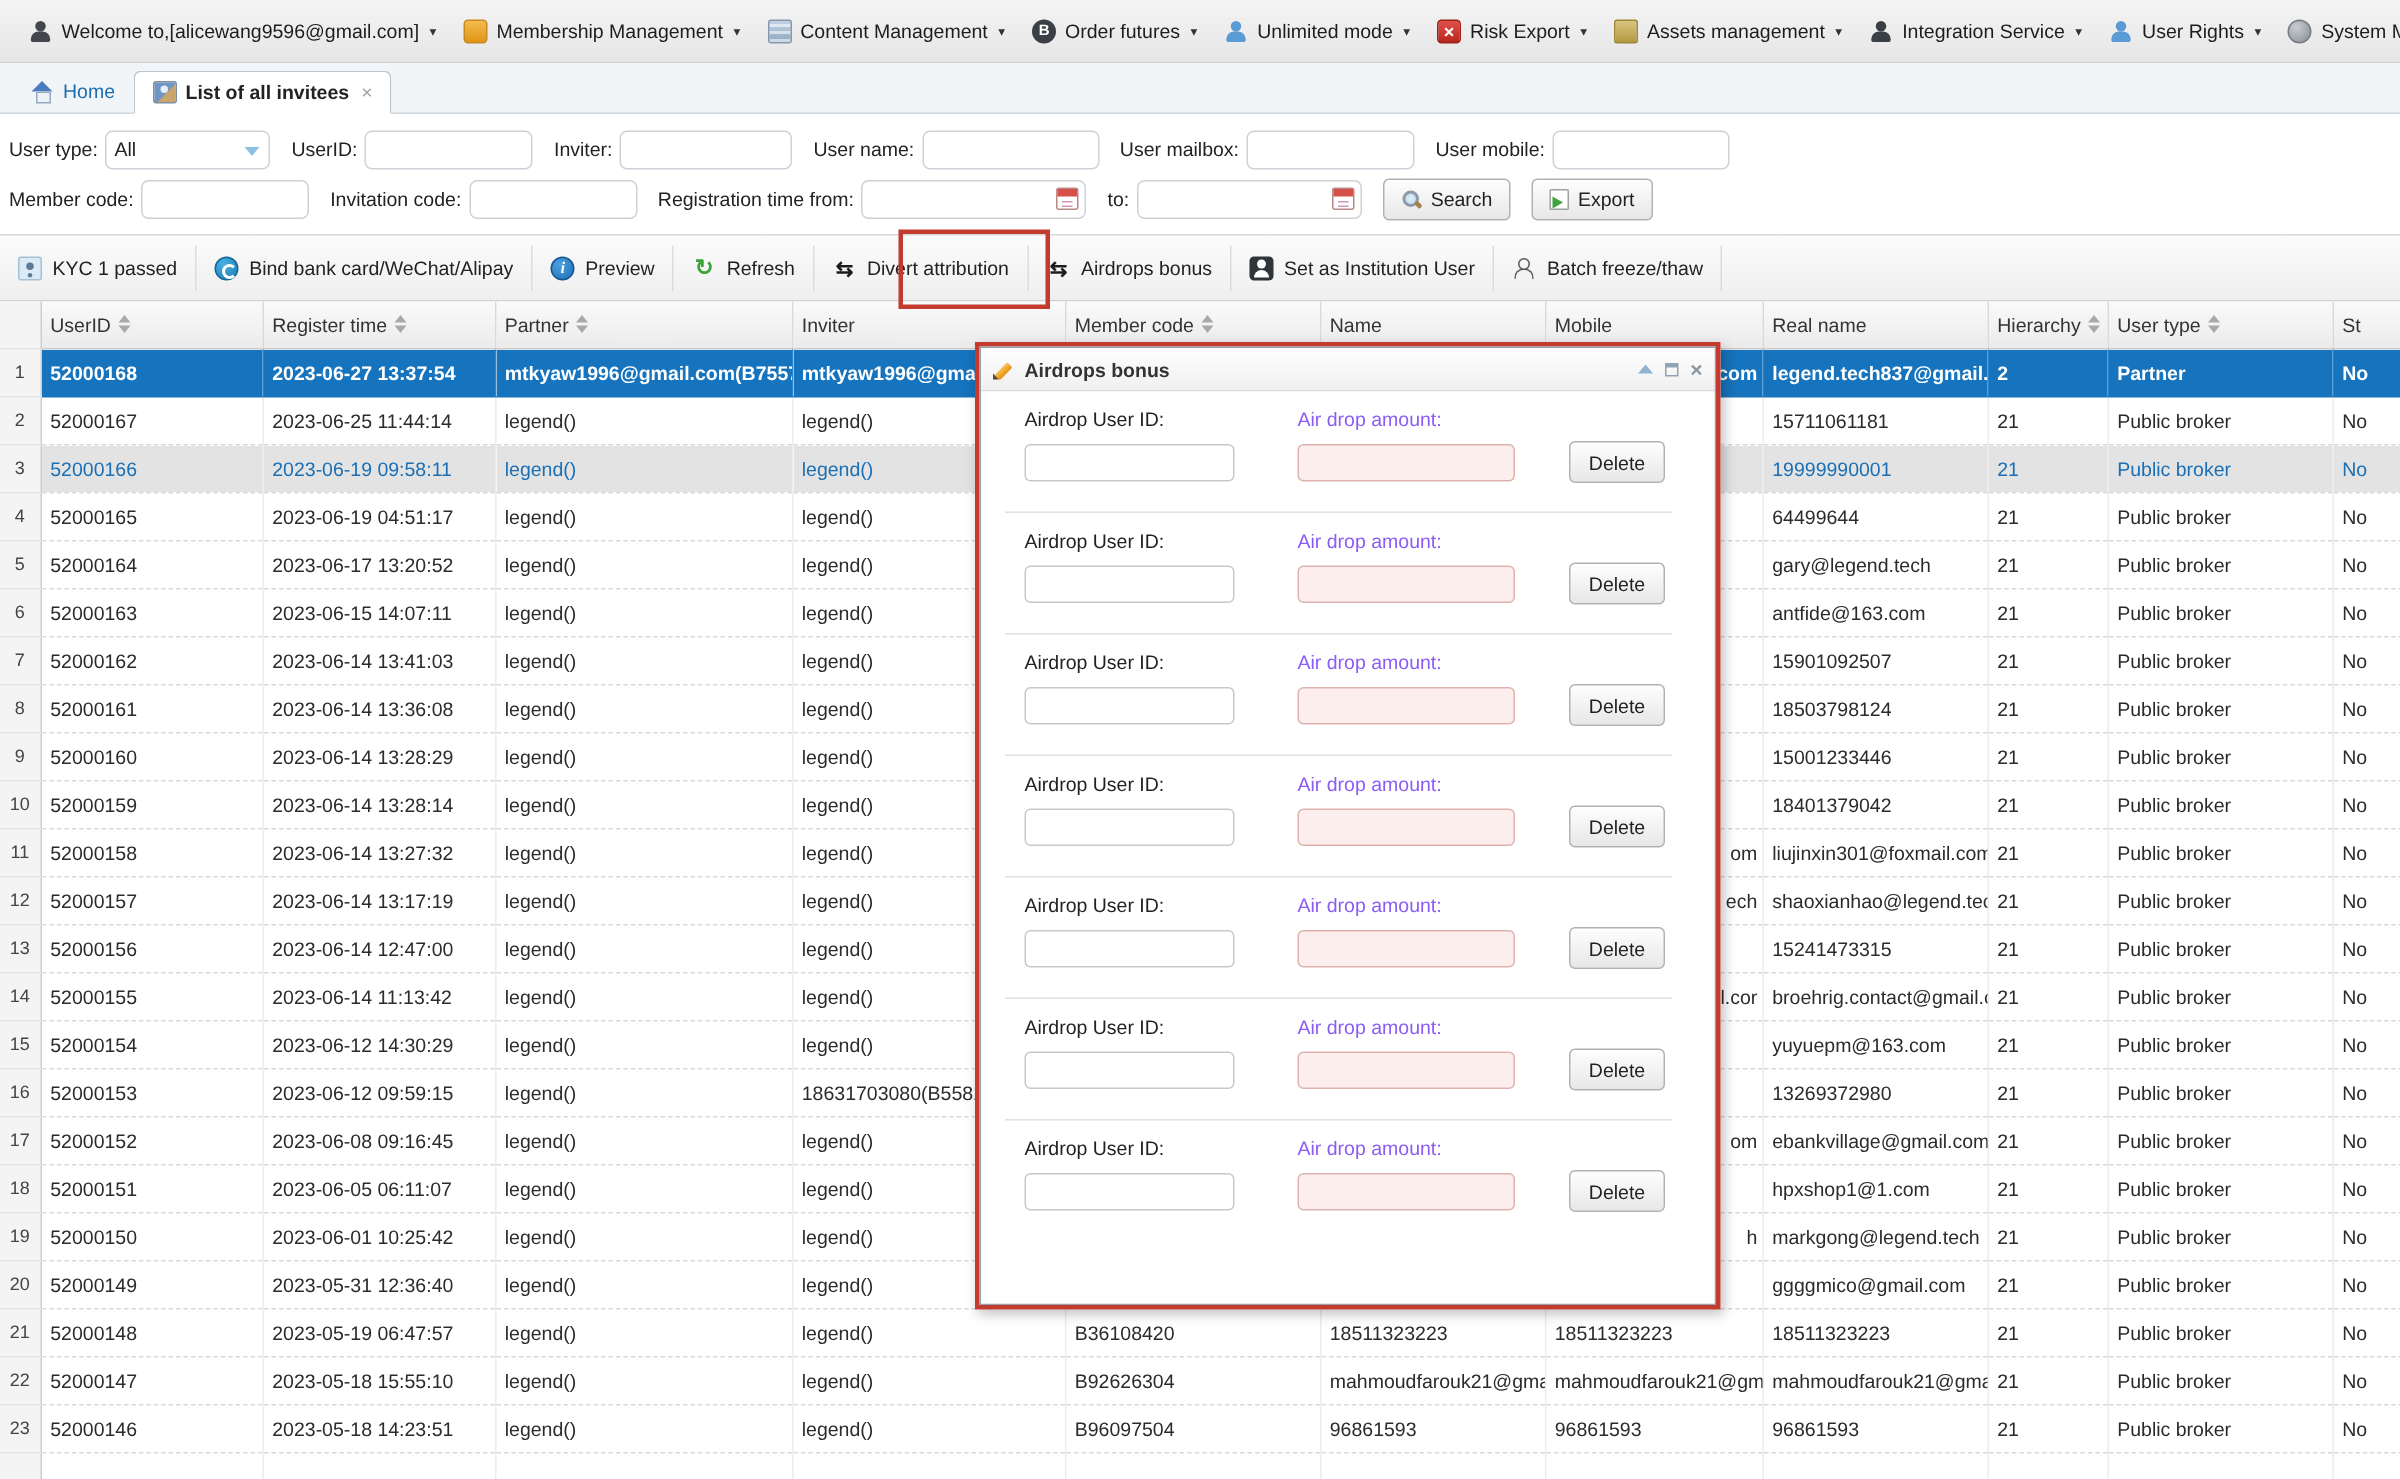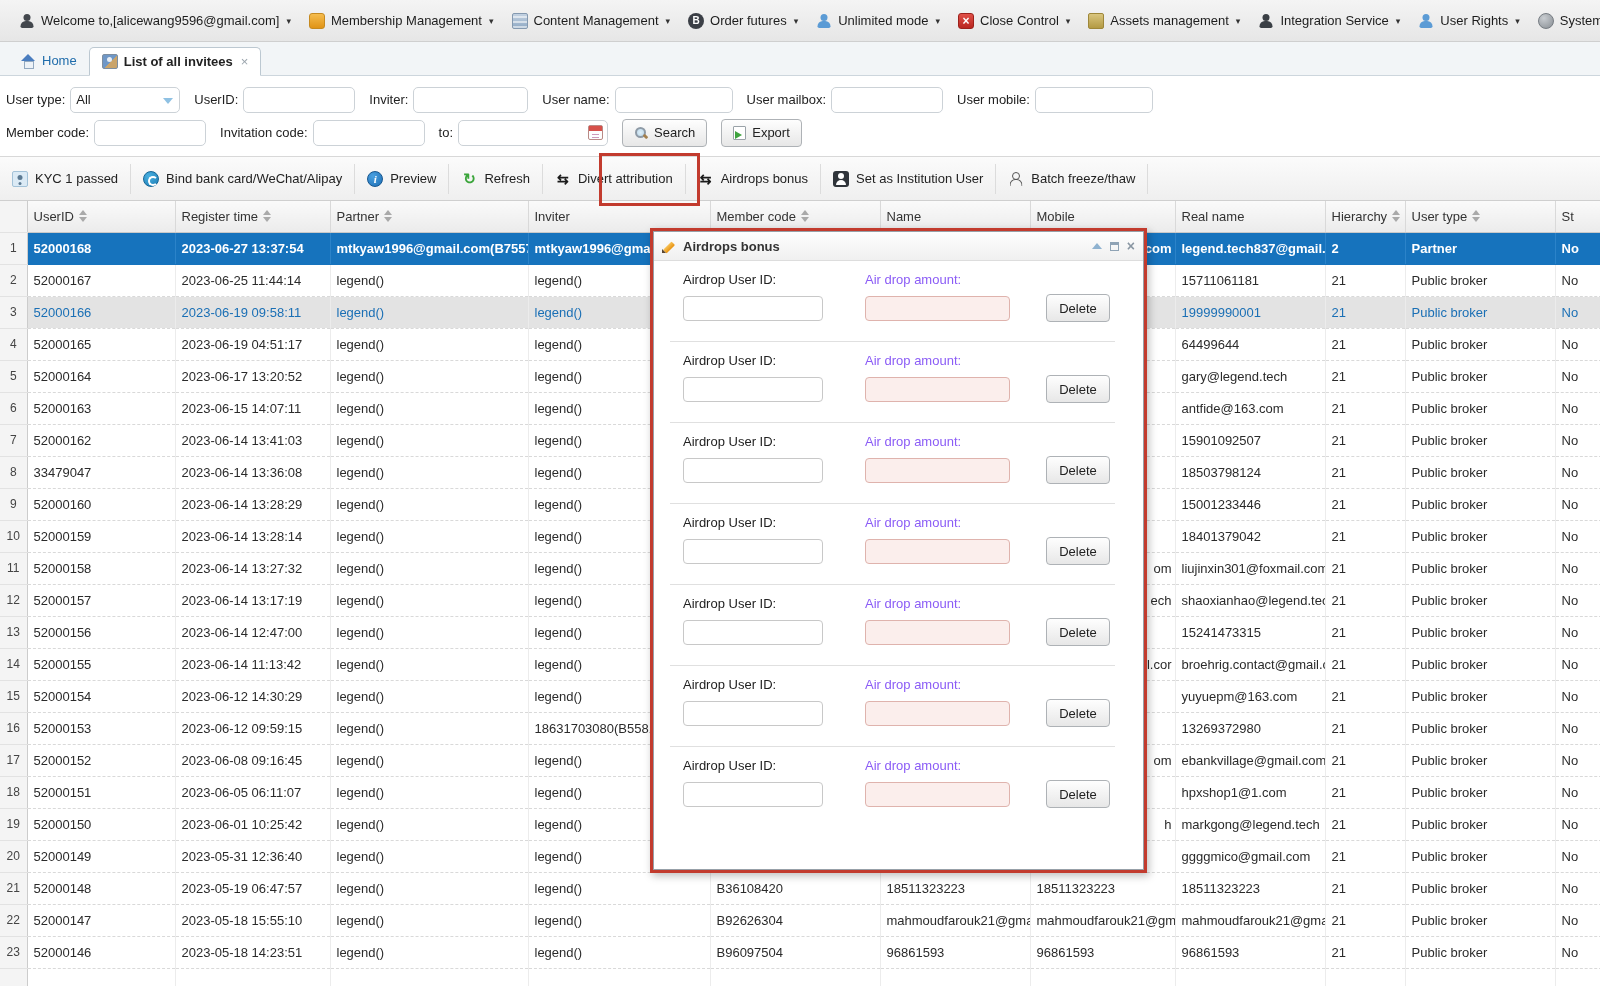--- a/index.html
+++ b/index.html
@@ -171,21 +171,21 @@
         <span class="mlabel">Order futures</span>
         <span class="caret">▾</span>
       </div>
       <div class="mitem">
         <span class="ico p-ico unlimited-mode-icon"></span>
         <span class="mlabel">Unlimited mode</span>
         <span class="caret">▾</span>
       </div>
       <div class="mitem">
         <span class="ico risk-control-icon"></span>
-        <span class="mlabel">Close Control</span>
+        <span class="mlabel">Risk Export</span>
         <span class="caret">▾</span>
       </div>
       <div class="mitem">
         <span class="ico assets-icon"></span>
         <span class="mlabel">Assets management</span>
         <span class="caret">▾</span>
       </div>
       <div class="mitem">
         <span class="ico p-ico integration-icon"></span>
         <span class="mlabel">Integration Service</span>
@@ -245,20 +245,27 @@
         </span>
       </div>
     <div class="frow" id="frow2">
         <span class="field f-member-code">
           <label>Member code:</label>
           <input class="tinput" type="text" style="">
         </span>
         <span class="field f-invitation-code">
           <label>Invitation code:</label>
           <input class="tinput" type="text" style="">
+        </span>
+        <span class="field f-reg-from">
+          <label>Registration time from:</label>
+          <span class="datewrap">
+            <input class="tinput" type="text" style="">
+            <span class="cal-icon"></span>
+          </span>
         </span>
         <span class="field f-reg-to">
           <label>to:</label>
           <span class="datewrap">
             <input class="tinput" type="text" style="">
             <span class="cal-icon"></span>
           </span>
         </span>
         <button class="btn">
           <span class="search-ico"></span>
@@ -482,21 +489,21 @@
             <td></td>
             <td></td>
             <td></td>
             <td>15901092507</td>
             <td>21</td>
             <td>Public broker</td>
             <td>No</td>
           </tr>
           <tr>
             <td class="rownum">8</td>
-            <td>33479047</td>
+            <td>52000161</td>
             <td>2023-06-14 13:36:08</td>
             <td>legend()</td>
             <td>legend()</td>
             <td></td>
             <td></td>
             <td></td>
             <td>18503798124</td>
             <td>21</td>
             <td>Public broker</td>
             <td>No</td>

